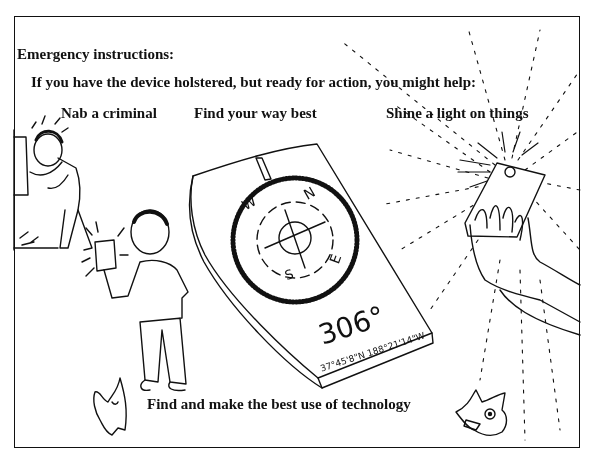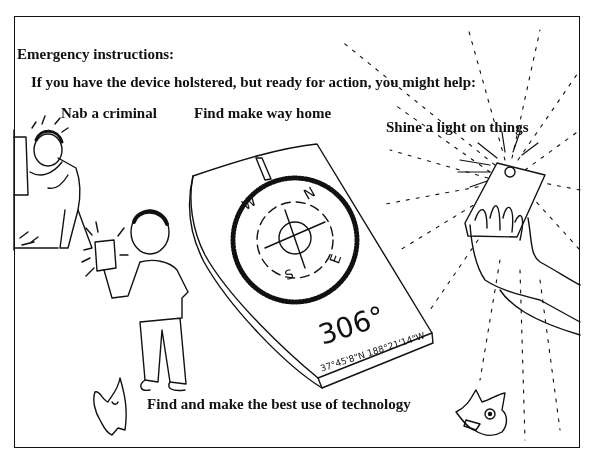--- a/index.html
+++ b/index.html
@@ -107,16 +107,16 @@
 <div class="txt" style="left:304px;top:186px;font-size:14px;font-weight:normal;transform:rotate(150deg);font-family:'DejaVu Sans',sans-serif;">N</div>
 <div class="txt" style="left:331px;top:252px;font-size:14px;font-weight:normal;transform:rotate(-70deg);font-family:'DejaVu Sans',sans-serif;">E</div>
 <div class="txt" style="left:285px;top:268px;font-size:13px;font-weight:normal;transform:rotate(-20deg);font-family:'DejaVu Sans',sans-serif;">S</div>
 <div class="txt" style="left:318px;top:312px;font-size:28px;font-weight:normal;transform:rotate(-18deg);font-family:'DejaVu Sans',sans-serif;">306°</div>
 <div class="txt" style="left:318px;top:348px;font-size:9px;font-weight:normal;transform:rotate(-18deg);font-family:'DejaVu Sans',sans-serif;">37°45'8"N 188°21'14"W</div>
 
 <div class="txt" style="left:17px;top:47px;">Emergency instructions:</div>
 <div class="txt" style="left:31px;top:67px;margin-top:8px;">If you have the device holstered, but ready for action, you might help:</div>
 
 <div class="txt" style="left:30px;top:106px;margin-left:31px;">Nab a criminal</div>
-<div class="txt" style="left:194px;top:106px;">Find make way home</div>
-<div class="txt" style="left:386px;top:120px;">Shine a light on things</div>
+<div class="txt" style="left:194px;top:106px;">Find your way best</div>
+<div class="txt" style="left:386px;top:106px;">Shine a light on things</div>
 
 <div class="txt" style="left:147px;top:397px;">Find and make the best use of technology</div>
 
 </body></html>

